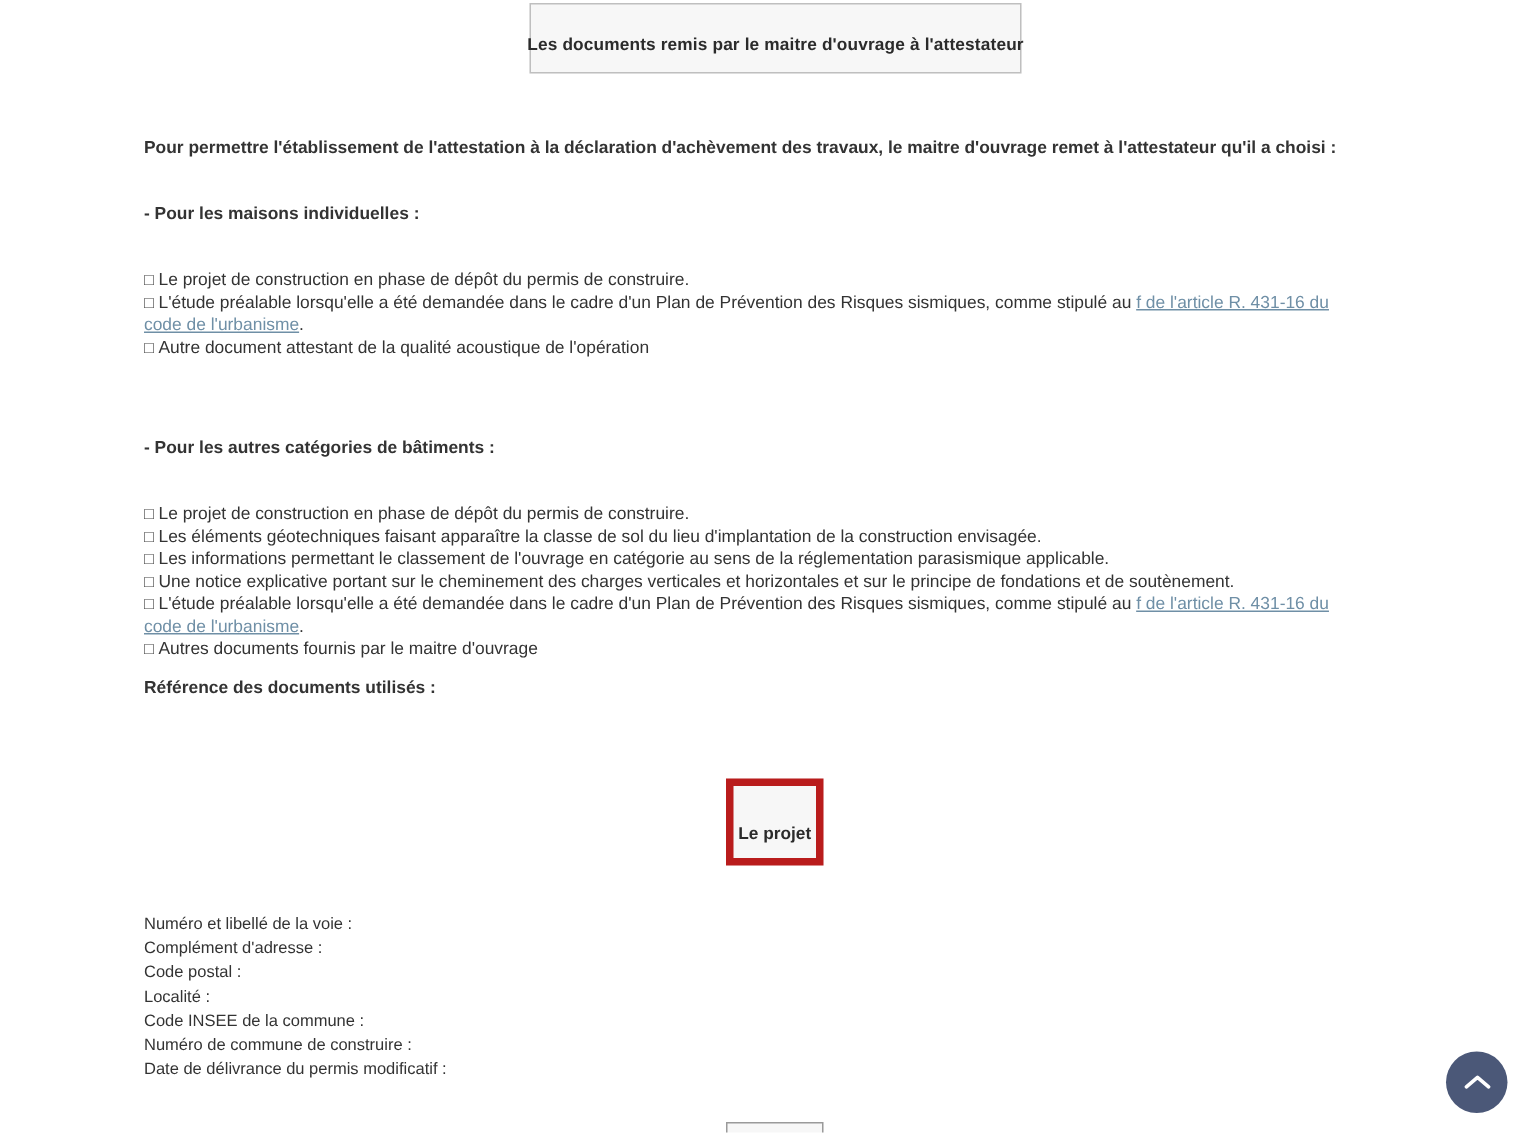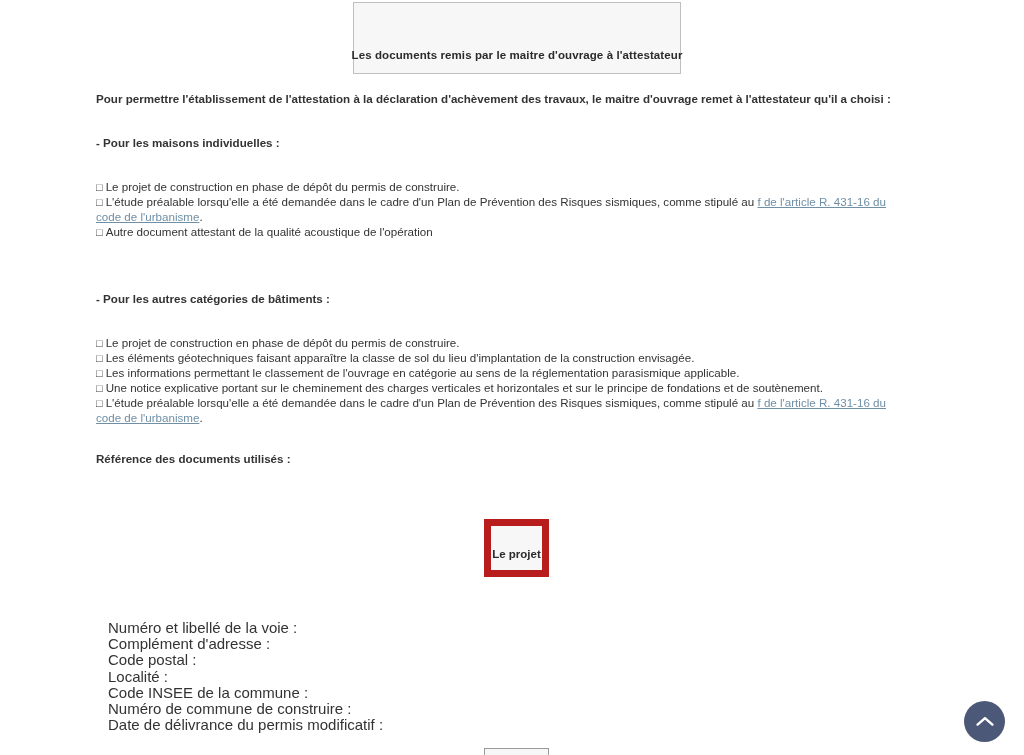--- a/index.html
+++ b/index.html
@@ -23,21 +23,21 @@
     width: 1024px;
     height: 755px;
   }
 
   
   .title-box {
     position: absolute;
     left: 353px;
     top: 2px;
     width: 328px;
-    height: 72px;
+    height: 47px;
     background: #f7f7f7;
     border: 1px solid #bfbfbf;
     box-sizing: border-box;
     display: flex;
     align-items: flex-end;
     justify-content: center;
   }
   .title-box-label {
     font-size: 11.5px;
     font-weight: bold;
@@ -127,44 +127,44 @@
   }
 
   
   .projet-box {
     position: absolute;
     left: 484px;
     top: 519px;
     width: 65px;
     height: 58px;
     background: #f7f7f7;
-    border: 7px solid #b91c1c;
+    border: 5px solid #b91c1c;
     box-sizing: border-box;
     display: flex;
     align-items: flex-end;
     justify-content: center;
   }
   .projet-box-label {
     font-size: 11.5px;
     font-weight: bold;
     color: #2b2b2b;
     padding-bottom: 10px;
     white-space: nowrap;
   }
 
   
   .fields {
     position: absolute;
     left: 96px;
     top: 608px;
     width: 500px;
     list-style: none;
-    margin: 12px;
-    padding: 0;
-    font-size: 15px;
+    margin: 0;
+    padding: 0;
+    font-size: 11px;
     line-height: 16.2px;
   }
   .fields li {
     margin: 0;
     padding: 0;
     white-space: nowrap;
     color: #333333;
   }
 
   
@@ -232,20 +232,23 @@
       <span class="chk">□</span><span>Les éléments géotechniques faisant apparaître la classe de sol du lieu d'implantation de la construction envisagée.</span>
     </li>
     <li>
       <span class="chk">□</span><span>Les informations permettant le classement de l'ouvrage en catégorie au sens de la réglementation parasismique applicable.</span>
     </li>
     <li>
       <span class="chk">□</span><span>Une notice explicative portant sur le cheminement des charges verticales et horizontales et sur le principe de fondations et de soutènement.</span>
     </li>
     <li>
       <span class="chk">□</span><span>L'étude préalable lorsqu'elle a été demandée dans le cadre d'un Plan de Prévention des Risques sismiques, comme stipulé au </span><a class="doclink" href="#">f de l'article R. 431-16 du code de l'urbanisme</a><span>.</span>
+    </li>
+    <li>
+      <span class="chk">□</span><span>Autres documents fournis par le maitre d'ouvrage</span>
     </li>
   </ul>
 
   <p class="para ref-line">Référence des documents utilisés :</p>
 
   <div class="projet-box">
     <span class="projet-box-label">Le projet</span>
   </div>
 
   <ul class="fields">

